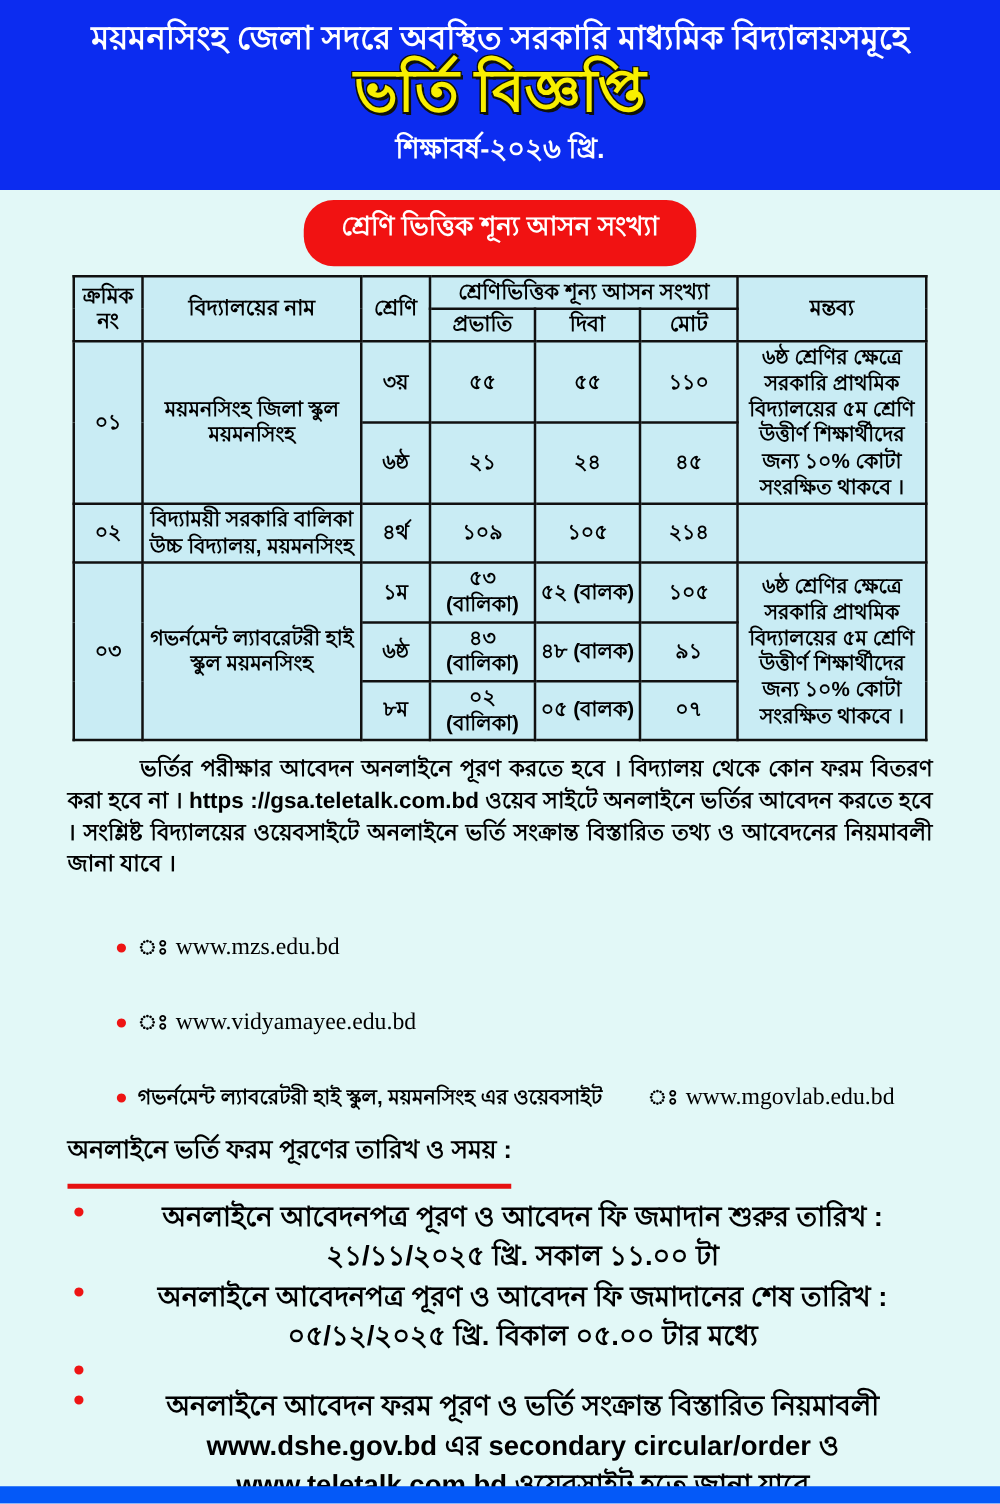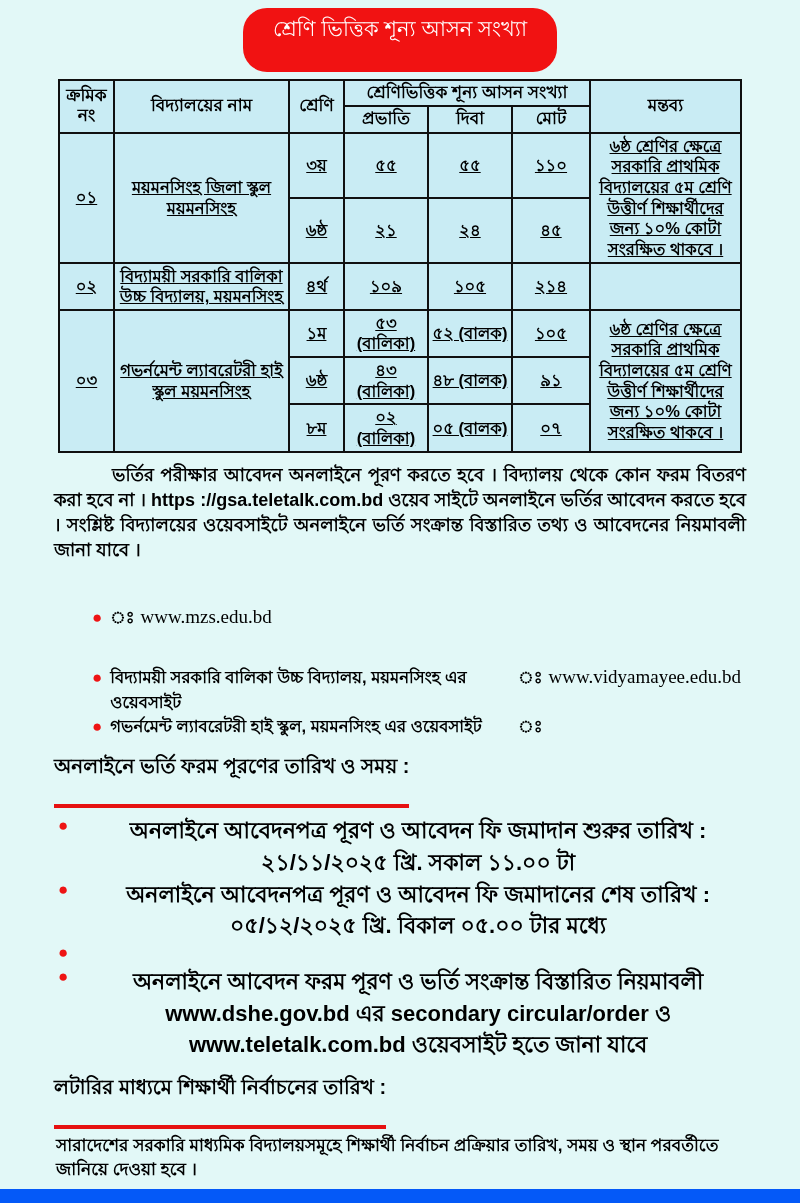--- a/index.html
+++ b/index.html
@@ -33,42 +33,42 @@
     font-size:18.5px; font-weight:700;
     line-height:1.5;
     text-align:justify;
   }
 
   
   .pill-row { text-align:center; margin-top:8px; }
   .pill {
     display:inline-block;
     background:#f11212; color:#ffffff;
-    font-size:21px; font-weight:400;
-    padding:5px 30px 24px;
+    font-size:21px; font-weight:700;
+    padding:5px 30px 13px;
     border-radius:24px;
   }
 
   
   table.seats {
     border-collapse:collapse;
     margin:7px auto 0;
     width:682px;
     table-layout:fixed;
   }
   table.seats th, table.seats td {
     border:2px solid #101010;
     background:#c9ecf4;
     text-align:center;
     vertical-align:middle;
     font-weight:700;
     padding:2px 3px;
   }
   table.seats th { font-size:17px; line-height:1.2; }
-  table.seats td { font-size:16.5px; line-height:1.25;text-decoration:underline; }
+  table.seats td { font-size:16.5px; line-height:1.25; }
   .c-serial { width:55px; }
   .c-school { width:175px; }
   .c-class  { width:55px; }
   .c-morning{ width:84px; }
   .c-day    { width:84px; }
   .c-total  { width:78px; }
   .c-remarks{ width:151px; }
   td.remark-cell {
     font-size:10.5px; line-height:1.35;
     text-align:left; padding:2px 5px;
@@ -88,21 +88,21 @@
   .bullet { color:#ee1414; font-size:17px; margin-right:8px; flex:0 0 auto; }
   .site-label { font-size:16.5px; font-weight:700; flex:0 0 408px; }
   .site-sep { font-size:16.5px; font-weight:700; margin:0 6px 0 0; }
   .site-url { font-family:"Liberation Serif", serif; font-size:19px;margin-top:32px; }
 
   
   .sec-head { margin:12px 54px 0; }
   .sec-head span {
     display:inline-block;
     font-size:20px; font-weight:800;
-    padding-bottom:20px;
+    padding-bottom:10px;
     border-bottom:4px solid #e61111;
   }
 
   
   .blist { margin:7px 40px 0 58px; }
   .blist-item { display:flex; line-height:1.42; margin-bottom:1px; }
   .blist-item .bullet { margin-top:-1px; }
   .blist-text { font-size:22px; font-weight:700; text-align:center; }
 
   .plain-para {
@@ -115,20 +115,25 @@
     position:absolute; left:0; bottom:0;
     width:100%; height:14px;
     background:#0459f8;
   }
 </style>
 </head>
 <body>
 
 <div class="page">
 
+  <div class="banner">
+    <div class="banner-line1">ময়মনসিংহ জেলা সদরে অবস্থিত সরকারি মাধ্যমিক বিদ্যালয়সমূহে</div>
+    <div class="banner-title">ভর্তি বিজ্ঞপ্তি</div>
+    <div class="banner-session">শিক্ষাবর্ষ-২০২৬ খ্রি.</div>
+  </div>
 
 
   <div class="pill-row">
     <span class="pill">শ্রেণি ভিত্তিক শূন্য আসন সংখ্যা</span>
   </div>
 
   <table class="seats">
     <colgroup>
       <col class="c-serial">
         <col class="c-school">
@@ -207,28 +212,28 @@
   <div class="apply-para">ভর্তির পরীক্ষার আবেদন অনলাইনে পূরণ করতে হবে । বিদ্যালয় থেকে কোন ফরম বিতরণ করা হবে না । https ://gsa.teletalk.com.bd ওয়েব সাইটে অনলাইনে ভর্তির আবেদন করতে হবে । সংশ্লিষ্ট বিদ্যালয়ের ওয়েবসাইটে অনলাইনে ভর্তি সংক্রান্ত বিস্তারিত তথ্য ও আবেদনের নিয়মাবলী জানা যাবে ।</div>
 
   <div class="websites">
     <div class="site-row">
       <span class="bullet">●</span>
       <span class="site-sep">ঃ</span>
       <span class="site-url">www.mzs.edu.bd</span>
     </div>
     <div class="site-row">
       <span class="bullet">●</span>
-      <span class="site-label">বিদ্যাময়ী সরকারি বালিকা উচ্চ বিদ্যালয়, ময়মনসিংহ এর ওয়েবসাইট</span>
       <span class="site-sep">ঃ</span>
       <span class="site-url">www.vidyamayee.edu.bd</span>
     </div>
     <div class="site-row">
       <span class="bullet">●</span>
       <span class="site-label">গভর্নমেন্ট ল্যাবরেটরী হাই স্কুল, ময়মনসিংহ এর ওয়েবসাইট</span>
       <span class="site-sep">ঃ</span>
+      <span class="site-url">www.mgovlab.edu.bd</span>
     </div>
   </div>
 
   <div class="sec-head">
     <span>অনলাইনে ভর্তি ফরম পূরণের তারিখ ও সময় :</span>
   </div>
 
   <div class="blist">
     <div class="blist-item">
       <span class="bullet">●</span>

